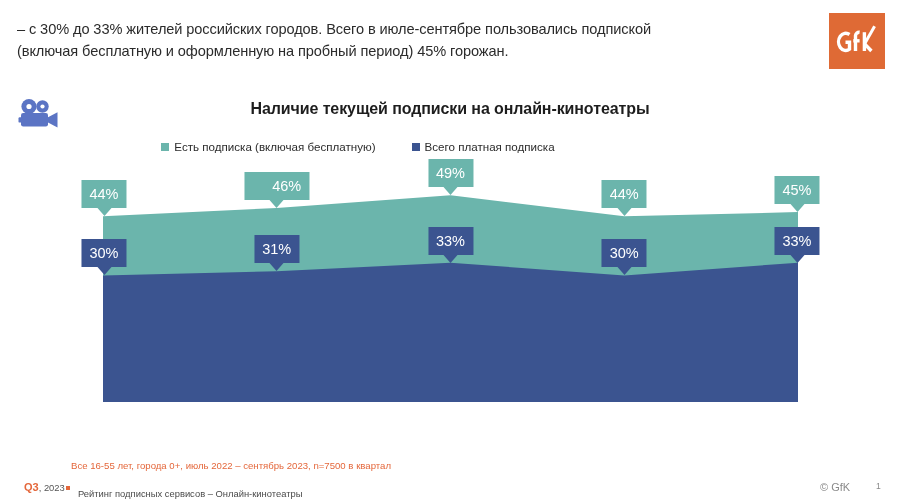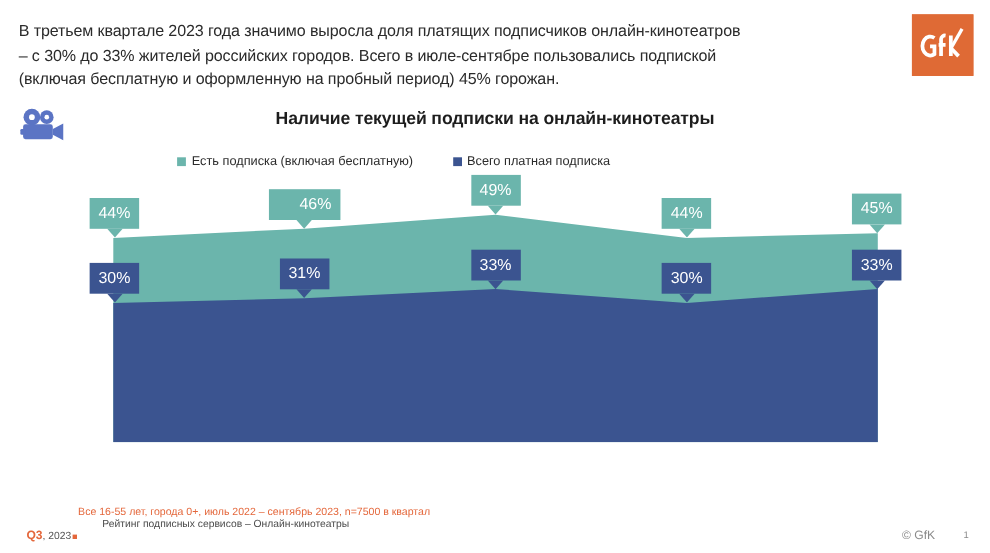--- a/index.html
+++ b/index.html
@@ -193,25 +193,24 @@
     position: absolute;
     left: 66px;
     top: 45.5px;
     width: 4px;
     height: 4px;
     background: #E4673B;
   }
   .footer-source {
     position: absolute;
     left: 78px;
-    top: 30px;
+    top: 48px;
     font-size: 9.4px;
     color: #4a4a4a;
     white-space: nowrap;
-    margin-left: 15px;
   }
   .footer-copy {
     position: absolute;
     left: 820px;
     top: 41px;
     font-size: 11px;
     color: #8a8a8a;
     white-space: nowrap;
   }
   .footer-page {
@@ -221,21 +220,20 @@
     font-size: 8.6px;
     color: #8a8a8a;
     white-space: nowrap;
   }
 </style>
 </head>
 <body>
 
 <div class="header">
   <div class="header-text">
-    <span class="ln">В третьем квартале 2023 года значимо выросла доля платящих подписчиков онлайн-кинотеатров</span>
     <span class="ln">– с 30% до 33% жителей российских городов. Всего в июле-сентябре пользовались подпиской</span>
     <span class="ln">(включая бесплатную и оформленную на пробный период) 45% горожан.</span>
   </div>
 
   <div class="gfk-logo">
     <svg width="56" height="56" viewBox="0 0 56 56" aria-hidden="true">
       <rect x="0" y="0" width="56" height="56" fill="#DF6A35"></rect>
       <g fill="none" stroke="#ffffff" stroke-width="3.4" stroke-linecap="butt">
 
         <path d="M20.5 21.5 A7.2 8.6 0 1 0 20.5 36.2 L20.5 29.2 L16.5 29.2"></path>

